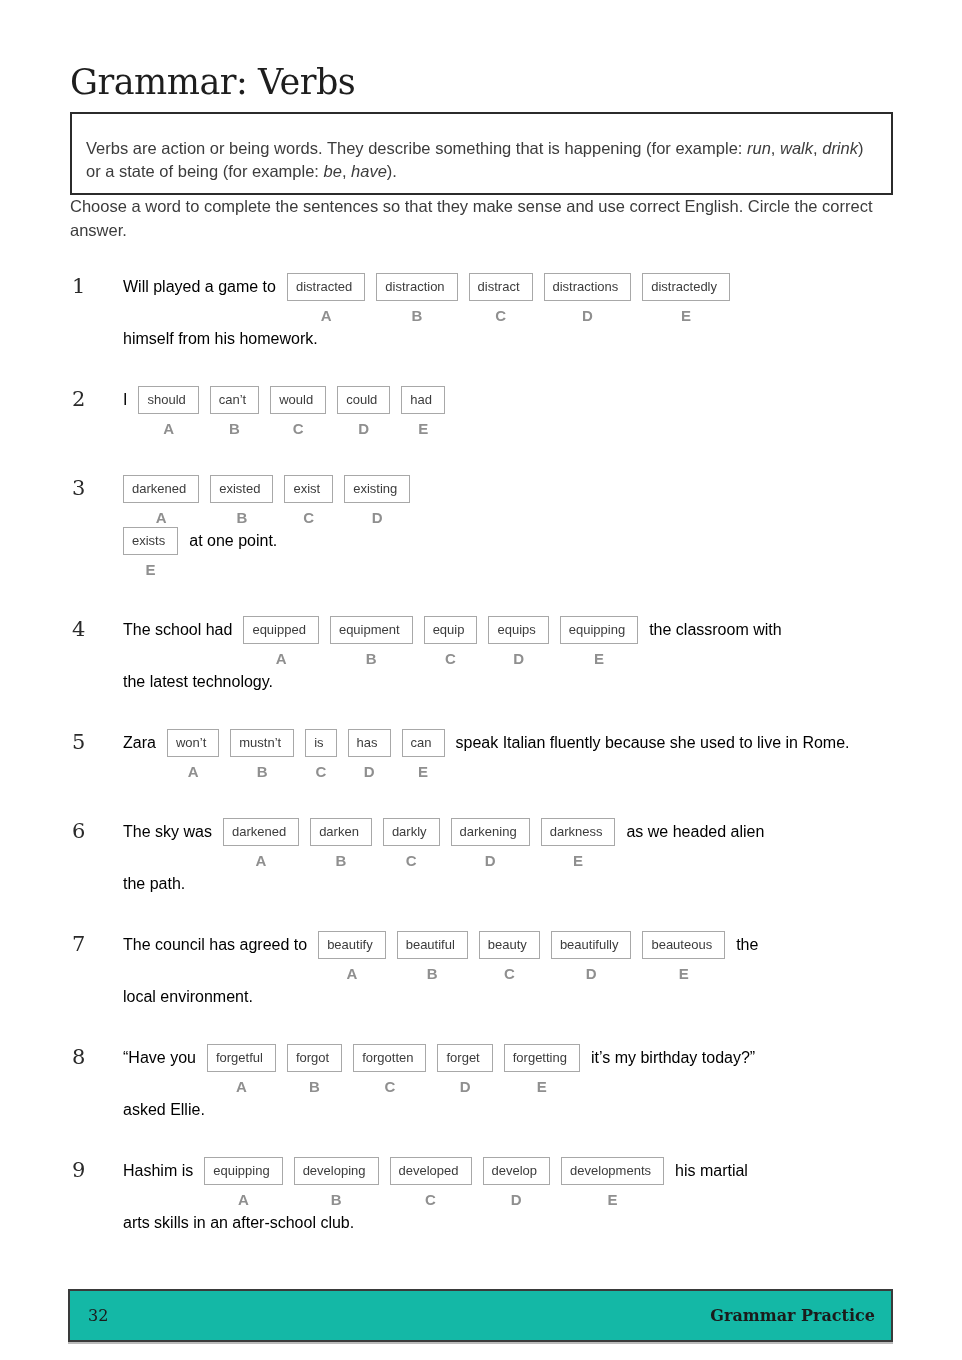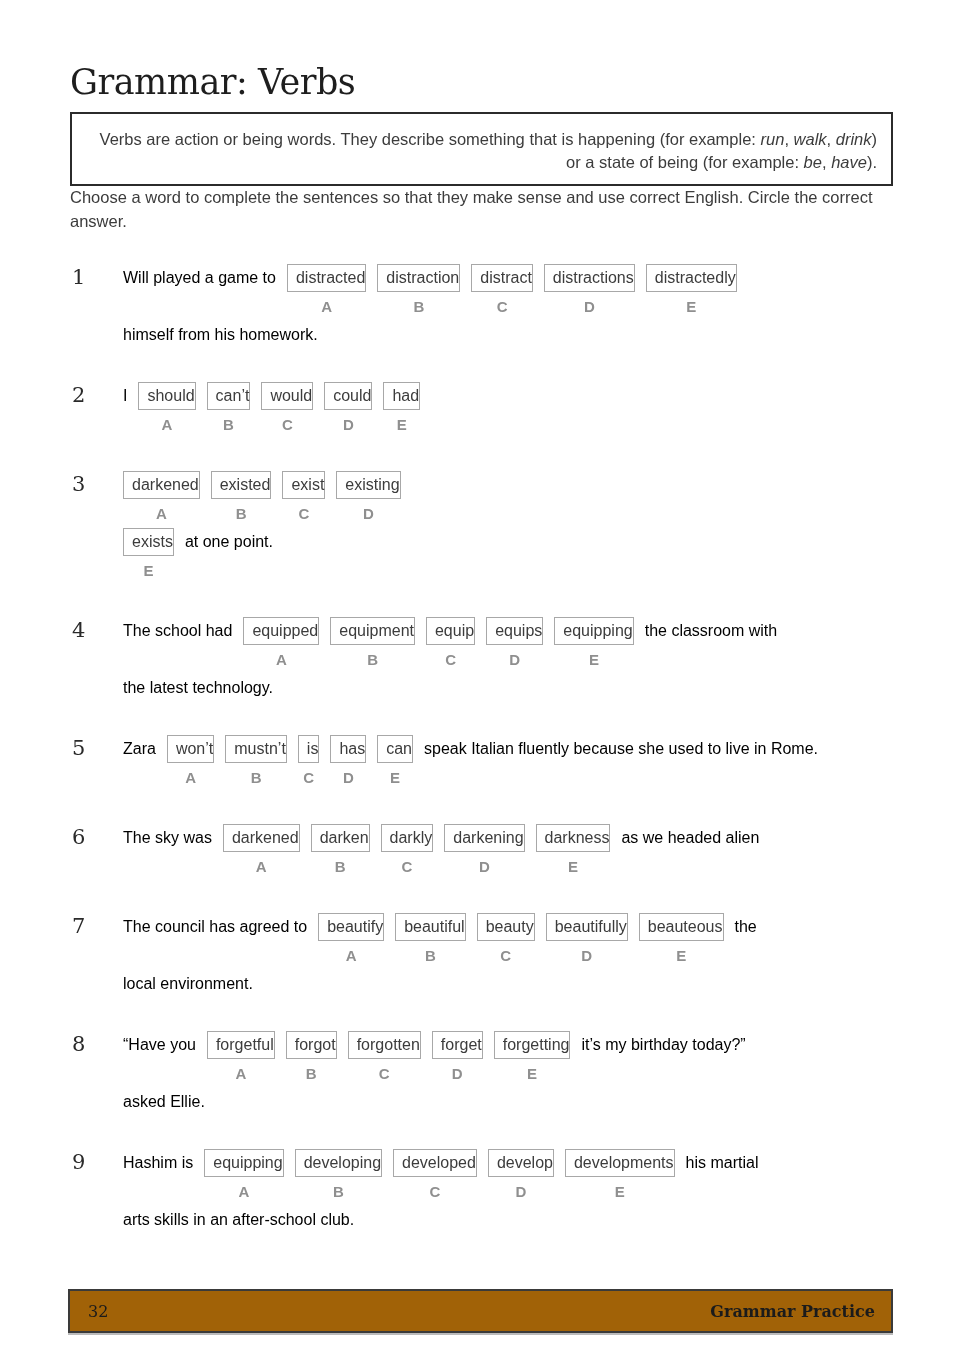--- a/index.html
+++ b/index.html
@@ -20,26 +20,25 @@
     font-family: "DejaVu Serif", serif;
     font-size: 35px;
     font-weight: 500;
     color: #1e1e1e;
     letter-spacing: -0.5px;
     line-height: 1.15;
   }
   .intro-box {
     margin-top: 10px;
     border: 2px solid #2b2b2b;
-    padding: 14px 14px 10px 14px;
+    padding: 23px 14px 10px 14px;
     font-size: 16.5px;
     line-height: 1.4;
     color: #3c3c3c;
     background: #ffffff;
-    text-align: right;
   }
   .intro-box em { font-style: italic; }
   .instructions {
     font-size: 16.5px;
     line-height: 1.4;
     max-width: 825px;
     color: #3c3c3c;
   }
   .questions { margin-top: 31px; }
   .question {
@@ -53,57 +52,57 @@
     color: #2a2a2a;
     line-height: 27px;
     padding-left: 2px;
   }
   .q-line {
     display: flex;
     align-items: flex-start;
     column-gap: 11px;
     white-space: nowrap;
   }
-  .q-line + .q-line { margin-top: 5px; }
+  .q-line + .q-line { }
   .q-text {
     font-size: 16px;
     line-height: 21px;
     padding-top: 3px;
     color: #000000;
     flex: none;
   }
   .opt {
     display: inline-flex;
     flex-direction: column;
     align-items: center;
     flex: none;
   }
   .opt-word {
     display: block;
     border: 1px solid #a8a8a8;
     background: #ffffff;
-    padding: 2px 0 3px 8px;
-    font-size: 16px;
+    padding: 2px 12px 3px 8px;
+    font-size: 13px;
     line-height: 21px;
     color: #3c3c3c;
     text-align: center;
   }
   .opt-letter {
     margin-top: 5px;
     font-size: 15px;
     font-weight: bold;
     color: #8f8f8f;
     line-height: 19px;
   }
   .footer-bar {
     position: absolute;
     left: 68px; right: 69px;
     top: 1289px;
-    height: 44px;
-    background: #a16207;
+    height: 53px;
+    background: #14b8a6;
     border: 2px solid #3a3a3a;
     box-shadow: 0 2px 0 rgba(60,60,60,0.35);
     display: flex;
     align-items: center;
     justify-content: space-between;
     padding: 0 16px 0 18px;
     font-family: "DejaVu Serif", serif;
     font-size: 16px;
     color: #1b1b1b;
   }
@@ -293,20 +292,23 @@
             <span class="opt">
               <span class="opt-word">darkening</span>
               <span class="opt-letter">D</span>
             </span>
             <span class="opt">
               <span class="opt-word">darkness</span>
               <span class="opt-letter">E</span>
             </span>
             <span class="q-text">as we headed alien</span>
           </div>
+          <div class="q-line">
+            <span class="q-text">the path.</span>
+          </div>
         </div>
       </div>
       <div class="question">
         <div class="q-num">7</div>
         <div class="q-body">
           <div class="q-line">
             <span class="q-text">The council has agreed to</span>
             <span class="opt">
               <span class="opt-word">beautify</span>
               <span class="opt-letter">A</span>

